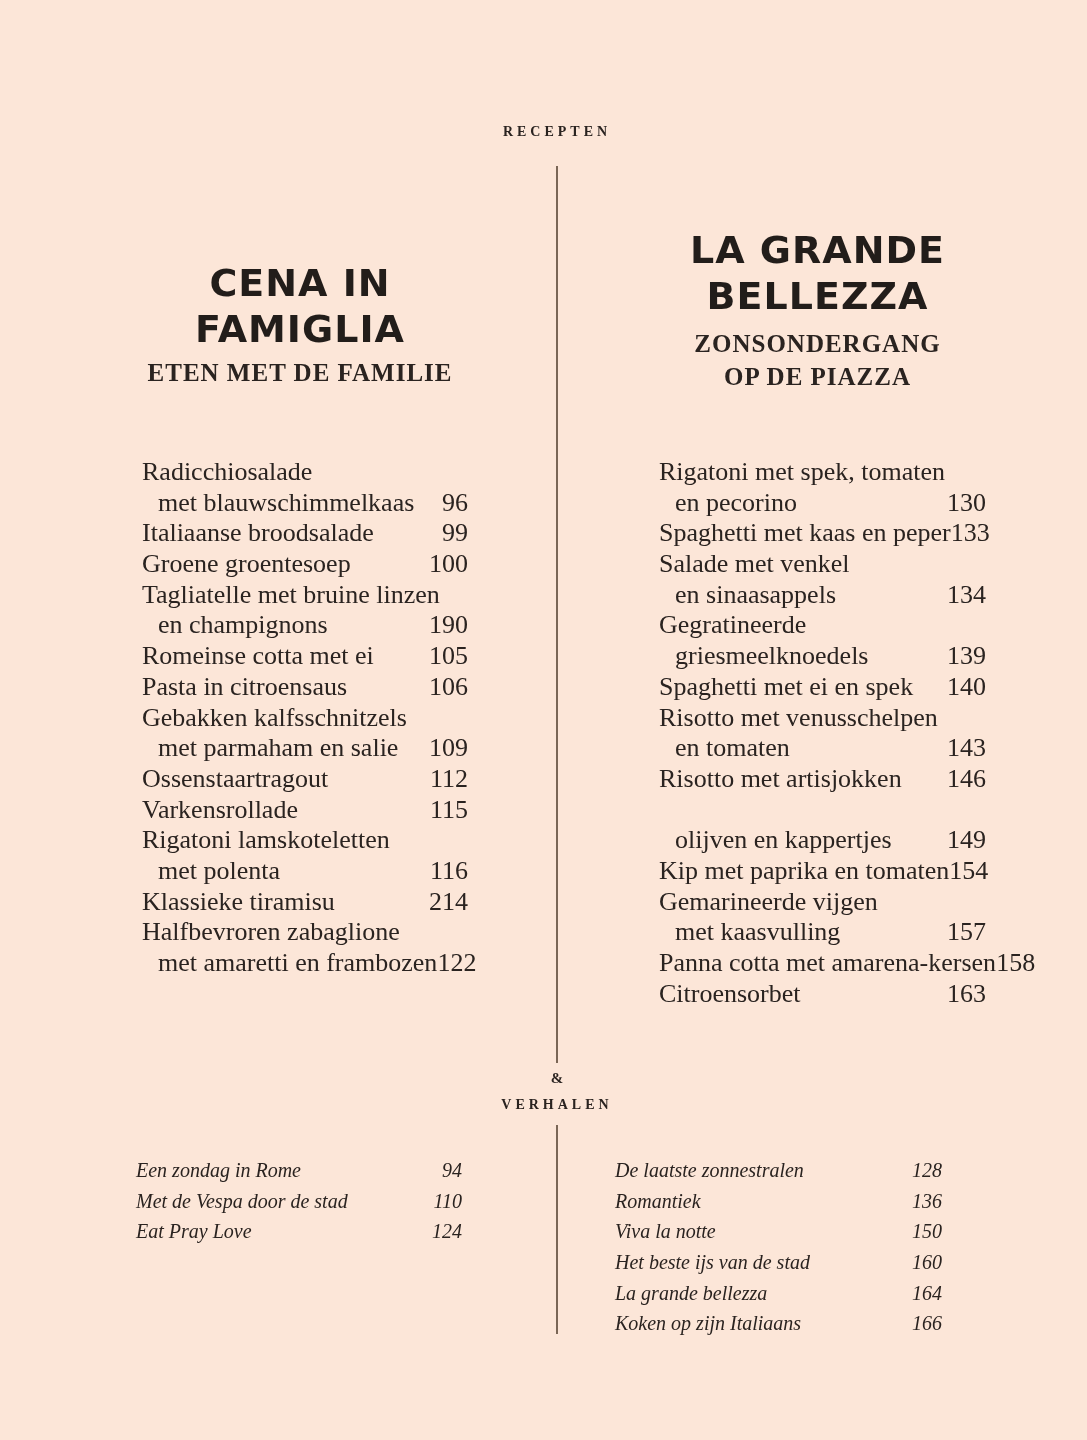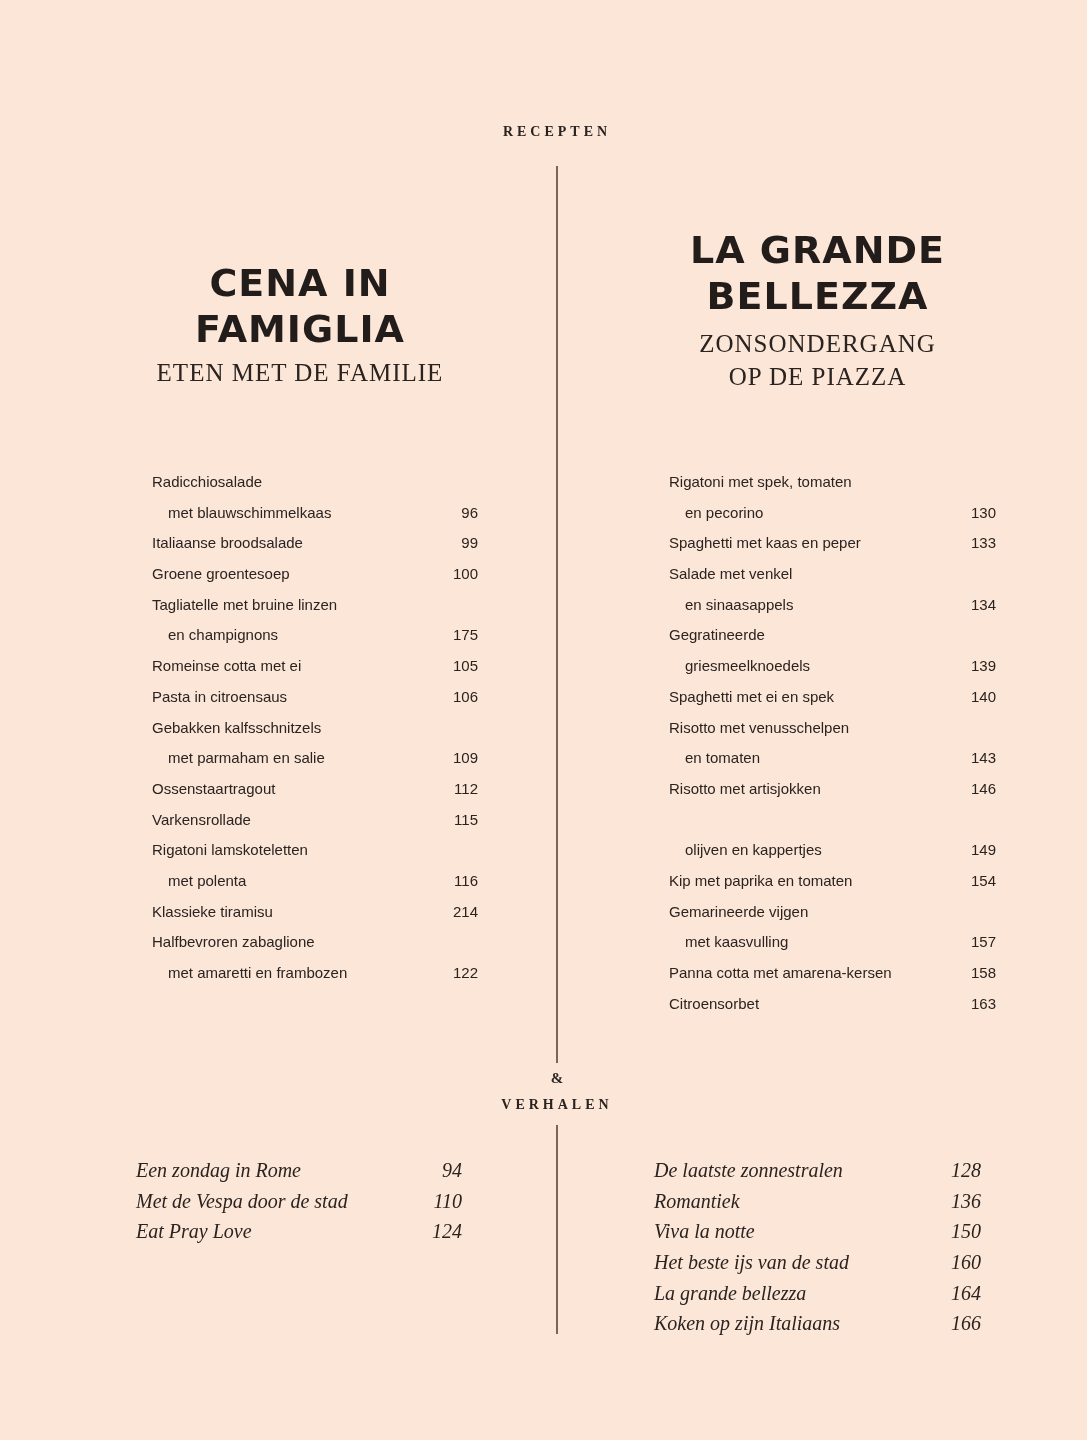--- a/index.html
+++ b/index.html
@@ -44,31 +44,32 @@
       white-space: pre-line;
       color: #221d1a;
     }
     .section-head .subtitle {
       font-family: "Liberation Serif", serif;
       font-size: 25px;
       line-height: 33px;
       letter-spacing: 1px;
       white-space: pre-line;
       margin-top: 4px;
+      font-weight: bold;
     }
     .head-left { left: 130px; width: 340px; top: 260px; }
     .head-right { left: 645px; width: 345px; top: 227px; }
     .head-right .subtitle { margin-top: 8px; }
 
     .toc {
       position: absolute;
       list-style: none;
-      margin: 16px; padding: 0;
-      font-family: Liberation Sans, sans-serif;
-      font-size: 15px;
+      margin: 6px; padding: 0;
+      font-family: Liberation Serif, serif;
+      font-size: 26px;
     }
     .toc li { position: relative; }
     .toc .line {
       display: flex;
       justify-content: space-between;
       height: 30.7px;
       line-height: 30.7px;
       white-space: nowrap;
     }
     .toc .line.indent .txt { padding-left: 16px; }
@@ -81,21 +82,21 @@
       list-style: none; margin: 0; padding: 0;
       font-family: "Liberation Serif", serif;
       font-style: italic;
       font-size: 20px;
     }
     .stories li {
       display: flex; justify-content: space-between;
       height: 30.7px; line-height: 30.7px; gap: 44px;
     }
     .stories-left { left: 136px; width: 326px; top: 1155px; }
-    .stories-right { left: 654px; width: 327px; top: 1155px; }
+    .stories-right { left: 615px; width: 327px; top: 1155px; }
   </style>
 </head>
 <body>
 
 <div class="label-top">RECEPTEN</div>
 <div class="vline top"></div>
 
 <div class="section-head head-left">
   <div class="title">CENA IN
 FAMIGLIA</div>
@@ -132,21 +133,21 @@
         <span class="page">100</span>
       </div>
     </li>
     <li>
       <div class="line">
         <span class="txt">Tagliatelle met bruine linzen</span>
         <span class="page"></span>
       </div>
       <div class="line indent">
         <span class="txt">en champignons</span>
-        <span class="page">175</span>
+        <span class="page">190</span>
       </div>
     </li>
     <li>
       <div class="line">
         <span class="txt">Romeinse cotta met ei</span>
         <span class="page">105</span>
       </div>
     </li>
     <li>
       <div class="line">

